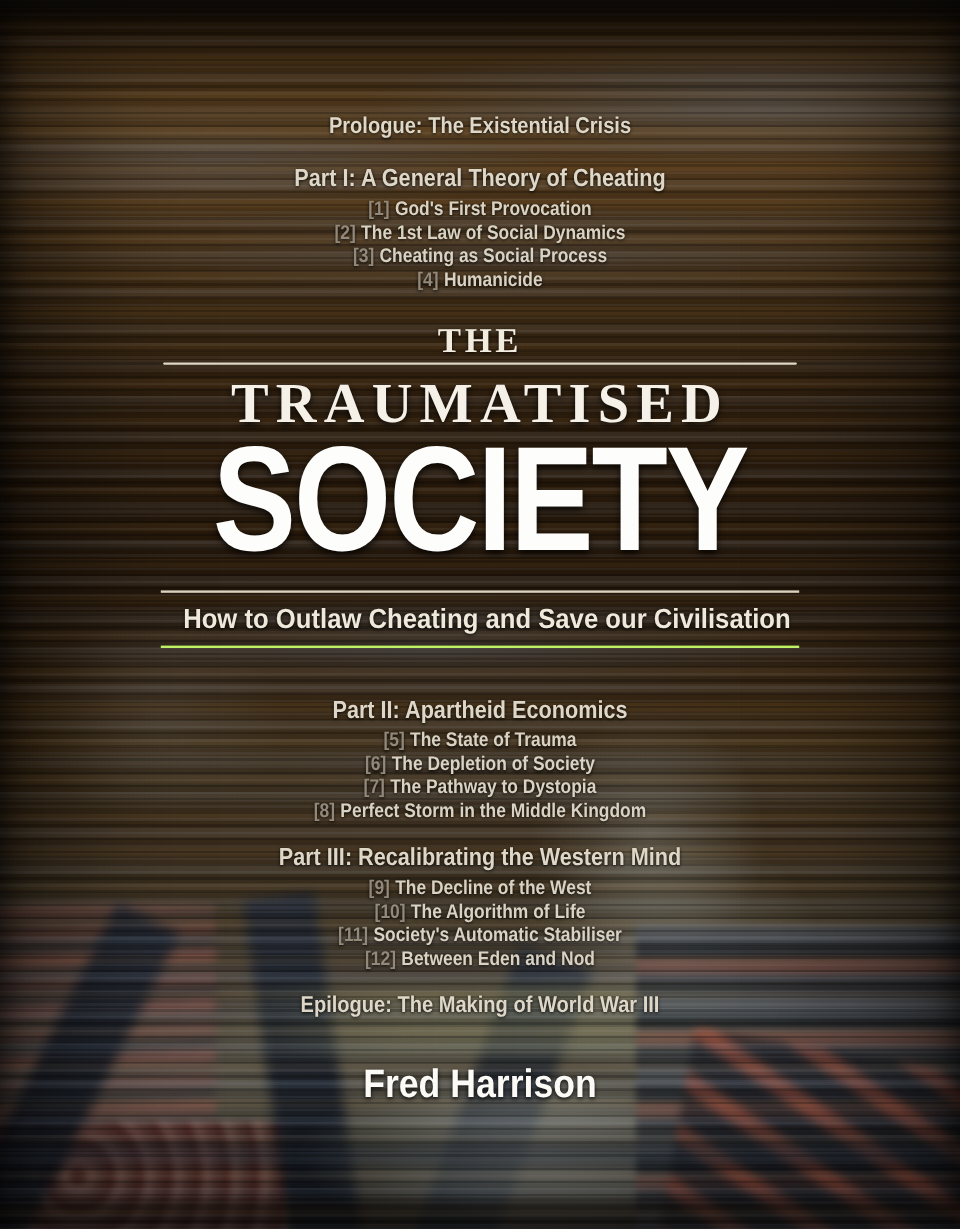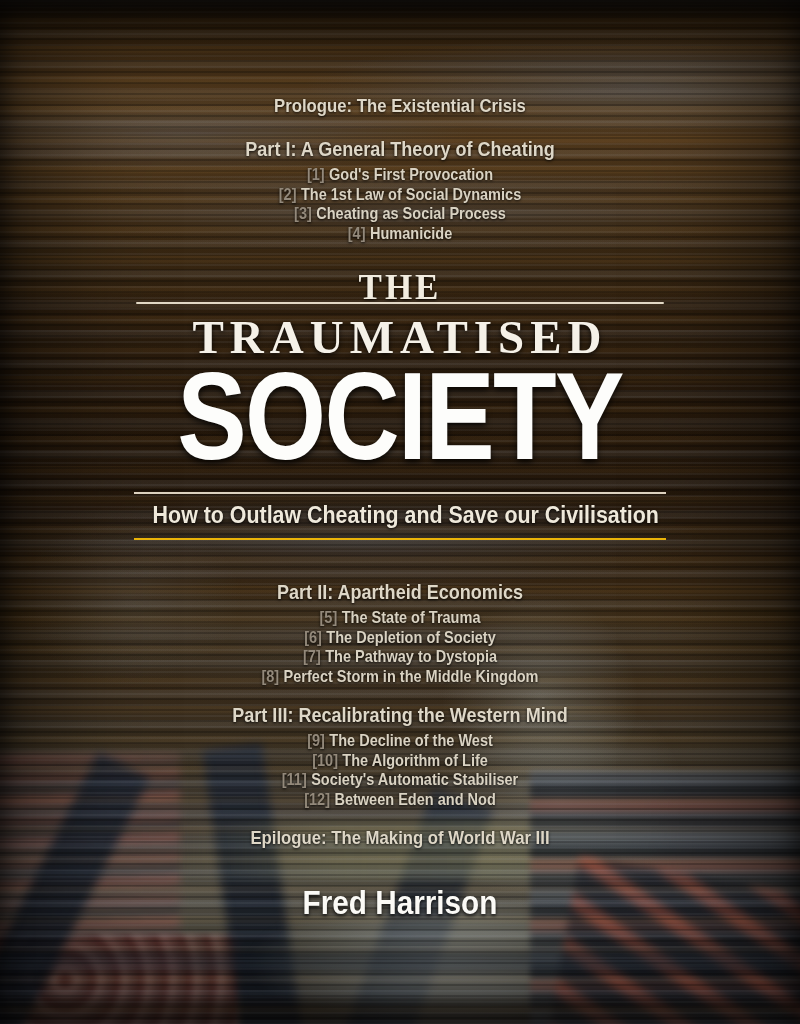--- a/index.html
+++ b/index.html
@@ -71,30 +71,30 @@
     font-size:20.5px; font-weight:bold; color:#ded7c7; line-height:24px; margin-bottom:4px;
     text-shadow:0 1px 3px rgba(0,0,0,0.85);
   }
   .ch{font-size:16.5px; font-weight:bold; line-height:19.5px; color:#d9d2c2;
       text-shadow:0 1px 3px rgba(0,0,0,0.85);}
   .ch .chnum{color:#93897b; margin-right:5px; font-weight:bold;}
   .small-head{font-size:19px; font-weight:bold; color:#ded7c7; line-height:23px;
       text-shadow:0 1px 3px rgba(0,0,0,0.85);}
   #prologue{top:94px;}
   #part1{top:137px;}
-  #the{top:268px; font-family:"Liberation Serif", serif; font-weight:bold; font-size:35px;
+  #the{top:268px; font-family:"Liberation Serif", serif; font-weight:bold; font-size:29px;
        letter-spacing:3px; color:#f2ecdf; text-shadow:0 1px 3px rgba(0,0,0,0.8);}
   #rule1{top:302px; left:136px; width:528px; height:2px; background:#e2d8c6; border-radius:1px;}
   #word1{top:306px; font-family:"Liberation Serif", serif; font-weight:bold; font-size:47px;
        letter-spacing:6px; color:#f5f1e8; line-height:62px; text-shadow:0 2px 5px rgba(0,0,0,0.8);}
   #word2{top:366px; font-weight:bold; font-size:124px; line-height:100px; letter-spacing:-2px;
        color:#fdfdfb; transform:scaleX(0.84); transform-origin:50% 50%;
        text-shadow:0 3px 7px rgba(0,0,0,0.8);}
   #subtitle{top:492px; left:134px; width:532px;
-       border-top:2px solid #ddd2bf; border-bottom:2px solid #eab308; padding:8px 0 9px;}
+       border-top:2px solid #ddd2bf; border-bottom:2px solid #bef264; padding:8px 0 9px;}
   #subtitle .sub-text{display:block; font-size:23px; font-weight:bold; color:#efe9db;
        transform:scaleX(0.93); transform-origin:50% 50%; text-shadow:0 1px 3px rgba(0,0,0,0.85); white-space:nowrap;}
   #part2{top:580px;}
   #part3{top:703px;}
   #epilogue{top:826px;}
   #author{top:884px; font-size:33px; font-weight:bold; color:#fbfaf6;
        transform:scaleX(0.90); transform-origin:50% 50%; text-shadow:0 2px 4px rgba(0,0,0,0.8);}
 </style>
 </head>
 <body>

